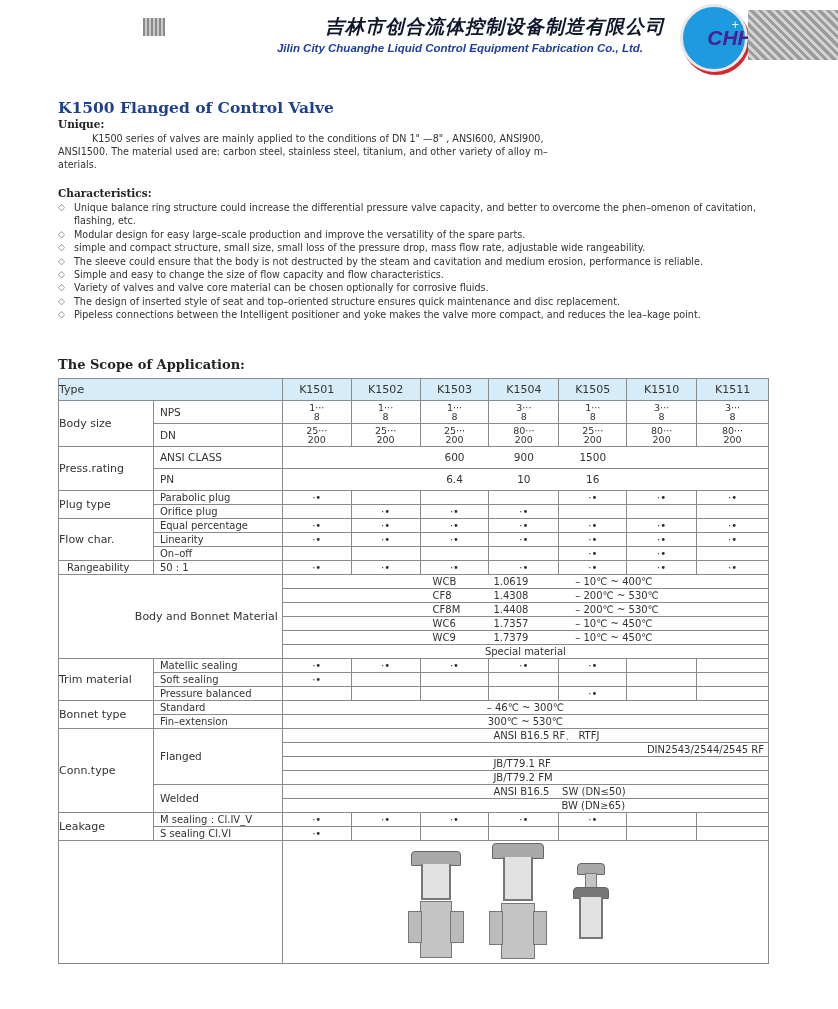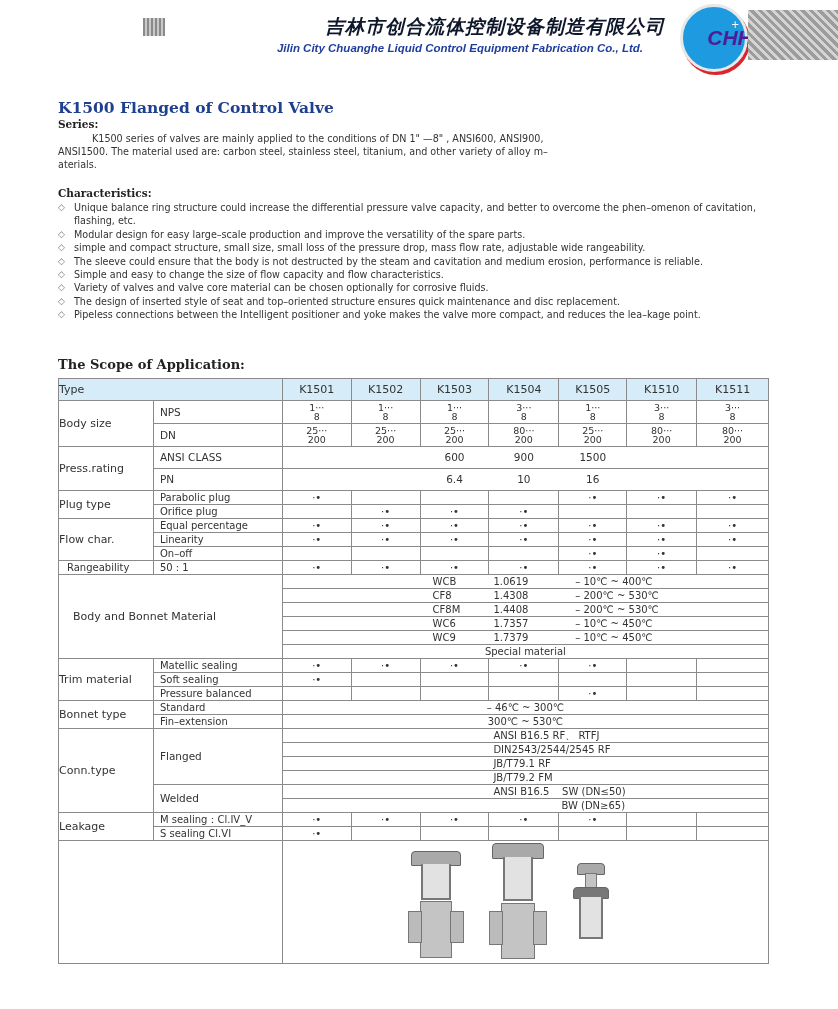--- a/index.html
+++ b/index.html
@@ -64,21 +64,21 @@
   <div class="en-title">Jilin City Chuanghe Liquid Control Equipment Fabrication Co., Ltd.</div>
   <div class="logo">
     <span>CHH</span>
     <div class="star">+</div>
   </div>
   <div class="thumb-right"></div>
 </div>
 
 <div class="doc-title">K1500 Flanged of Control Valve</div>
 
-<div class="section-head" style="top:118px">Series:</div>
+<div class="section-head" style="top:118px">Unique:</div>
 <div class="para" style="top:132px">
   <div class="indent">K1500 series of valves are mainly applied to the conditions of DN 1"  —8"  , ANSI600, ANSI900,</div>
   <div>ANSI1500. The material used are: carbon steel, stainless steel, titanium, and other variety of alloy m–</div>
   <div>aterials.</div>
 </div>
 
 <div class="section-head" style="top:187px">Characteristics:</div>
 <ul class="chars">
   <li><span class="diamond">◇</span><span>Unique balance ring structure could increase the differential pressure valve capacity, and better to overcome the phen–omenon of cavitation, flashing, etc.</span></li>
   <li><span class="diamond">◇</span><span>Modular design for easy large–scale production and improve the versatility of the spare parts.</span></li>
@@ -259,21 +259,21 @@
     <td class="dot tight">·•</td>
     <td class="dot tight">·•</td>
     <td class="dot tight">·•</td>
     <td class="dot tight">·•</td>
     <td class="dot tight">·•</td>
     <td class="dot tight">·•</td>
     <td class="dot tight">·•</td>
   </tr>
 
   <tr>
-    <td class="lbl" colspan="2" rowspan="6" style="text-align:left;padding-left:14px">Body and Bonnet Material</td>
+    <td class="lbl" colspan="2" rowspan="6" style="text-align:right;padding-left:14px">Body and Bonnet Material</td>
     <td class="noright tight" colspan="2"></td>
     <td class="noleft noright mat tight" style="padding-left:12px">WCB</td>
     <td class="noleft noright mat tight">1.0619</td>
     <td class="noleft mat tight" colspan="3" style="padding-left:16px">– 10℃ ~ 400℃</td>
   </tr>
   <tr>
     <td class="noright tight" colspan="2"></td>
     <td class="noleft noright mat tight" style="padding-left:12px">CF8</td>
     <td class="noleft noright mat tight">1.4308</td>
     <td class="noleft mat tight" colspan="3" style="padding-left:16px">– 200℃ ~ 530℃</td>
@@ -343,21 +343,21 @@
   </tr>
 
   <tr>
     <td class="lbl" rowspan="6">Conn.type</td>
     <td class="sub" rowspan="4">Flanged</td>
     <td class="noright tight" colspan="3"></td>
     <td class="noleft tight" colspan="4" style="text-align:left">ANSI B16.5 RF、 RTFJ</td>
   </tr>
   <tr>
     <td class="noright tight" colspan="3"></td>
-    <td class="noleft tight" colspan="4" style="text-align:left">DIN2543/2544/2545 RF</td>
+    <td class="noleft tight" colspan="4" style="text-align:right">DIN2543/2544/2545 RF</td>
   </tr>
   <tr>
     <td class="noright tight" colspan="3"></td>
     <td class="noleft tight" colspan="4" style="text-align:left">JB/T79.1 RF</td>
   </tr>
   <tr>
     <td class="noright tight" colspan="3"></td>
     <td class="noleft tight" colspan="4" style="text-align:left">JB/T79.2 FM</td>
   </tr>
   <tr>

